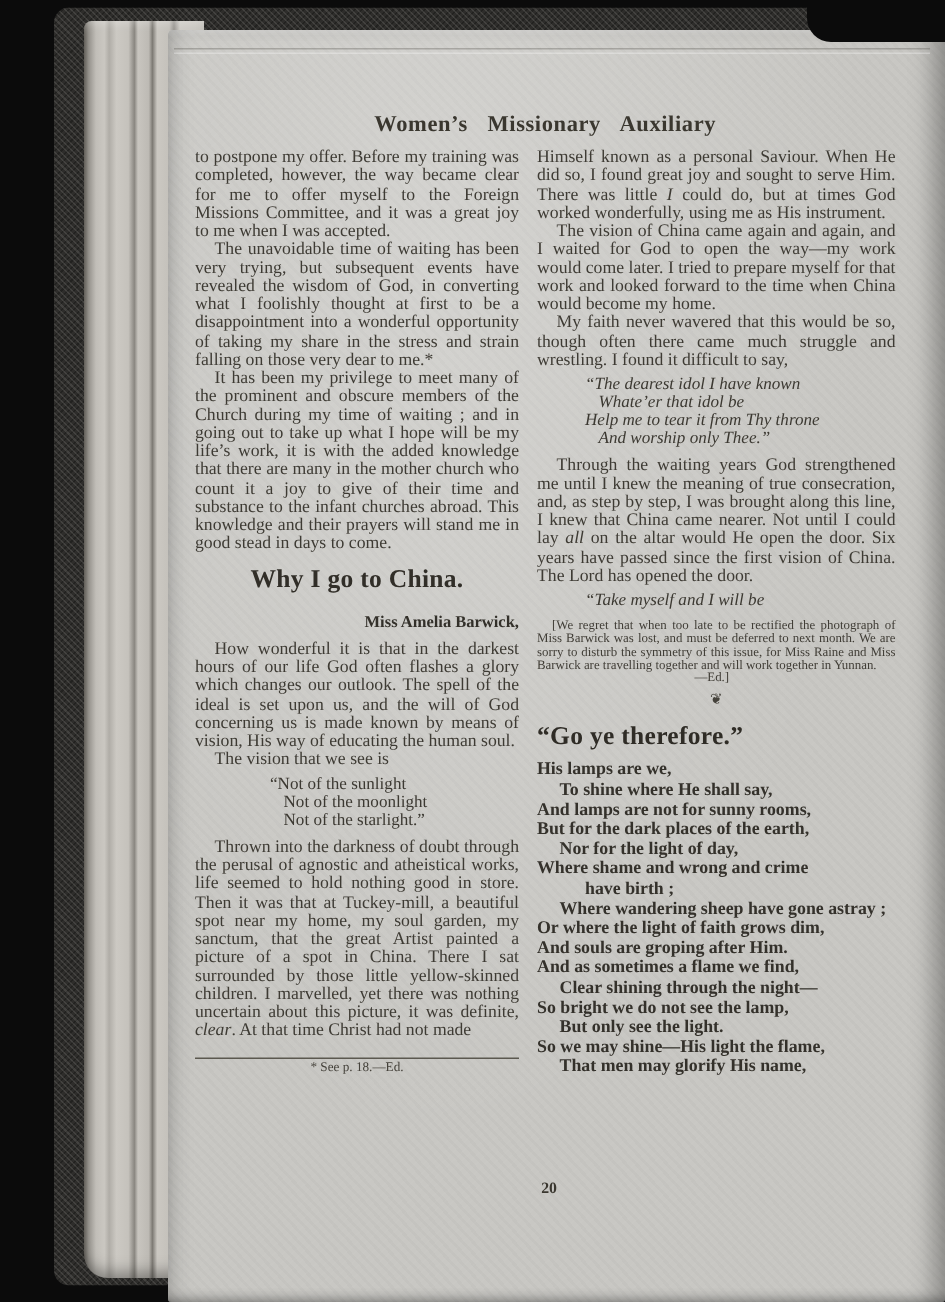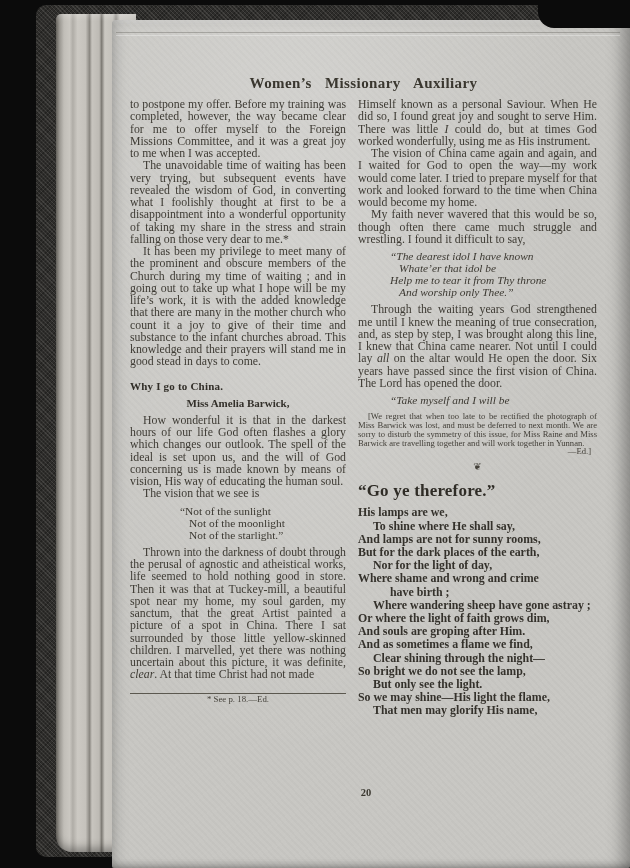--- a/index.html
+++ b/index.html
@@ -62,37 +62,37 @@
   .col{
     position:absolute;top:78px;
     font-size:11.8px;line-height:12.25px;text-align:justify;color:#3e3b34;
   }
   .col-left{left:18px;width:216px;}
   .col-right{left:246px;width:239px;}
   .col p{margin:0;text-indent:13px;}
   .col p.cont{text-indent:0;}
   .em{font-style:italic;}
   .article-title{
-    font-size:11px;font-weight:bold;margin:9px 0 0;text-align:left;
+    font-size:17px;font-weight:bold;margin:9px 0 0;text-align:center;
     letter-spacing:0.2px;color:#312e28;line-height:18px;
   }
-  .byline{font-size:11px;font-weight:bold;margin:2px 0 5px;color:#33302a;text-align:center;}
+  .byline{font-size:11px;font-weight:bold;margin:14px 0 5px;color:#33302a;text-align:right;}
   .verse{margin:5px 0 5px 50px;font-size:11.4px;line-height:12.1px;text-align:left;color:#3c3932;}
   .verse-r{margin-left:32px;font-style:italic;}
   .verse-line{white-space:nowrap;}
   .verse-line.lvl1{padding-left:9px;}
   .footnote{
     margin-top:12px;border-top:1px solid #5b584f;padding-top:0;
     font-size:8.8px;line-height:10px;text-align:center;color:#45423b;text-indent:0;
   }
   .editorial{
     margin-top:6px;font-size:8.6px;line-height:8.8px;text-align:justify;
     color:#403d36;text-indent:10px;
   }
-  .editorial-sig{text-align:right;padding-right:6px;font-size:8.6px;line-height:9px;color:#403d36;}
+  .editorial-sig{text-align:center;padding-right:6px;font-size:8.6px;line-height:9px;color:#403d36;}
   .fleuron{text-align:center;font-size:10px;line-height:12px;margin:5px 0 3px;color:#45423b;}
   .poem-title{
     font-size:17px;font-weight:bold;margin:8px 0 6px;text-align:left;
     color:#2f2c26;line-height:19px;letter-spacing:0.2px;
   }
   .poem{font-size:11.9px;line-height:13.2px;font-weight:bold;text-align:left;color:#34312b;}
   .poem-line{white-space:nowrap;}
   .poem-line.ind1{padding-left:15px;}
   .poem-line.ind2{padding-left:32px;}
   .page-number{

